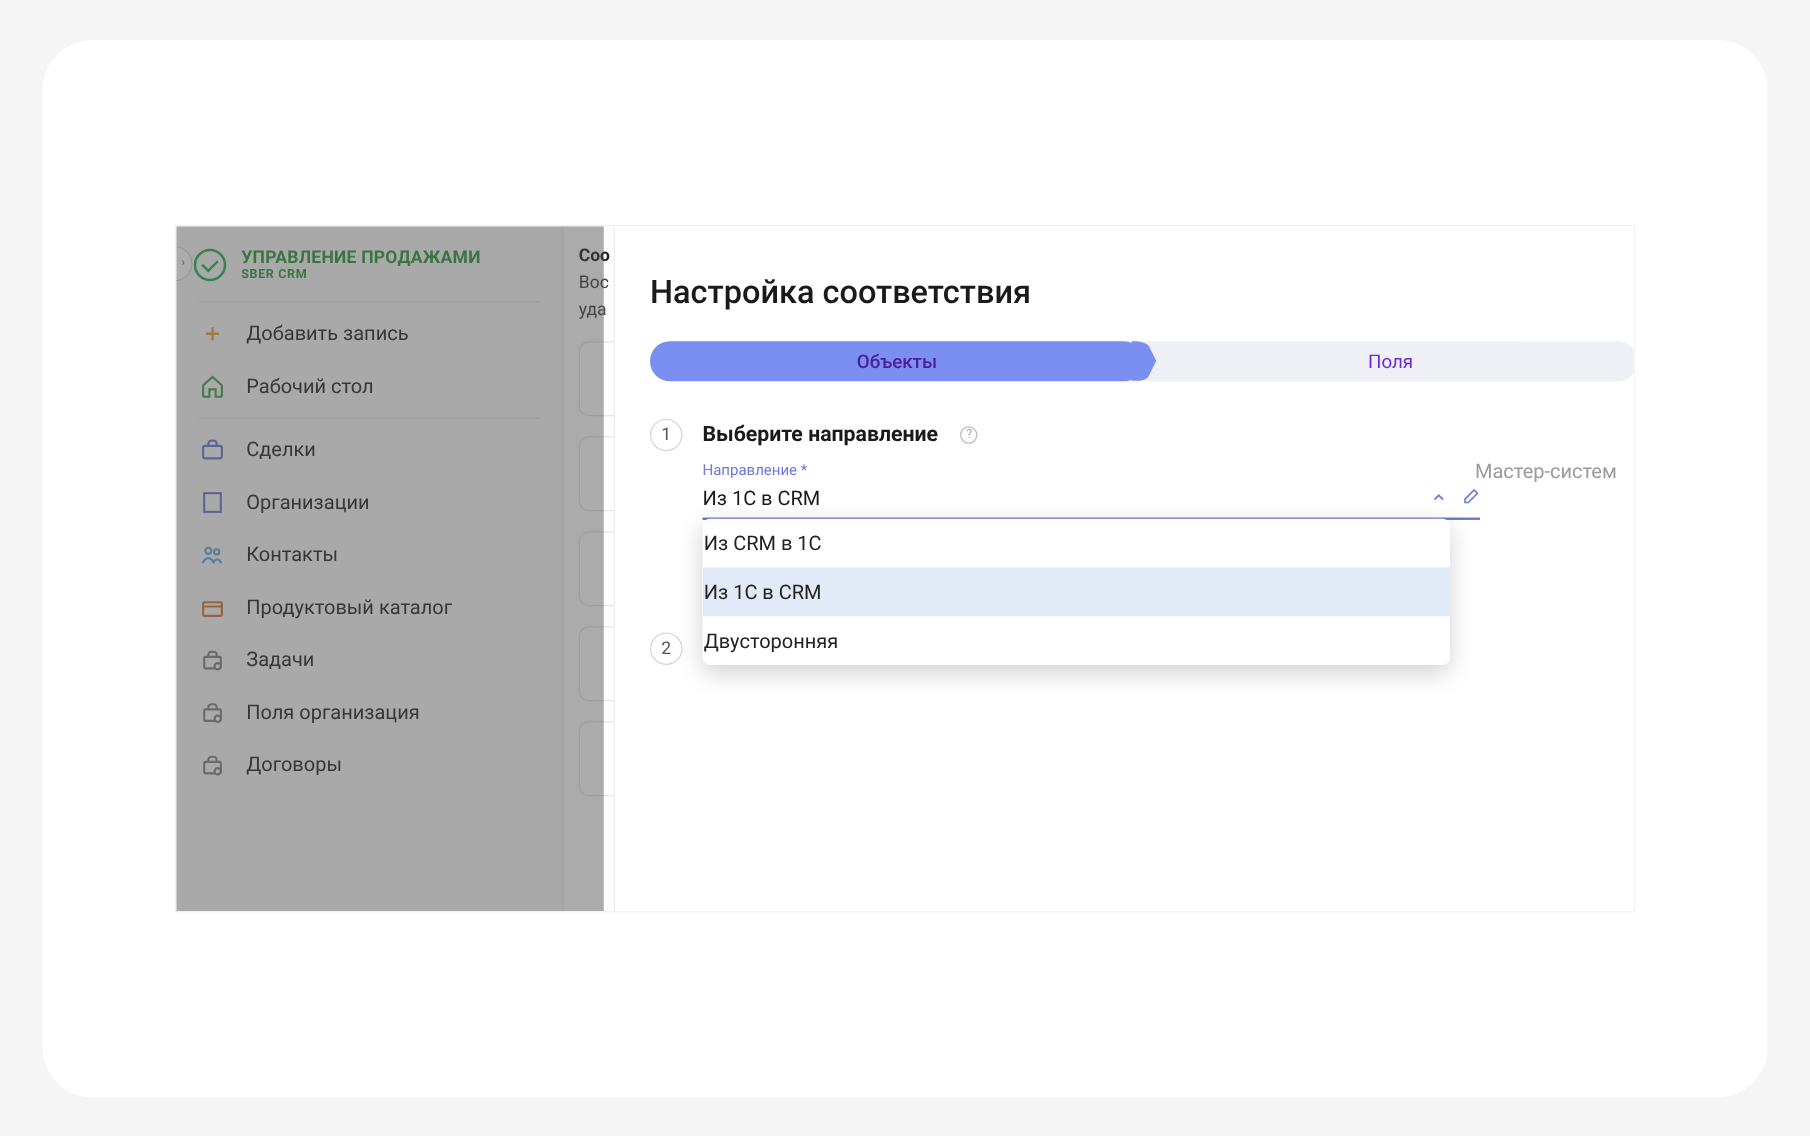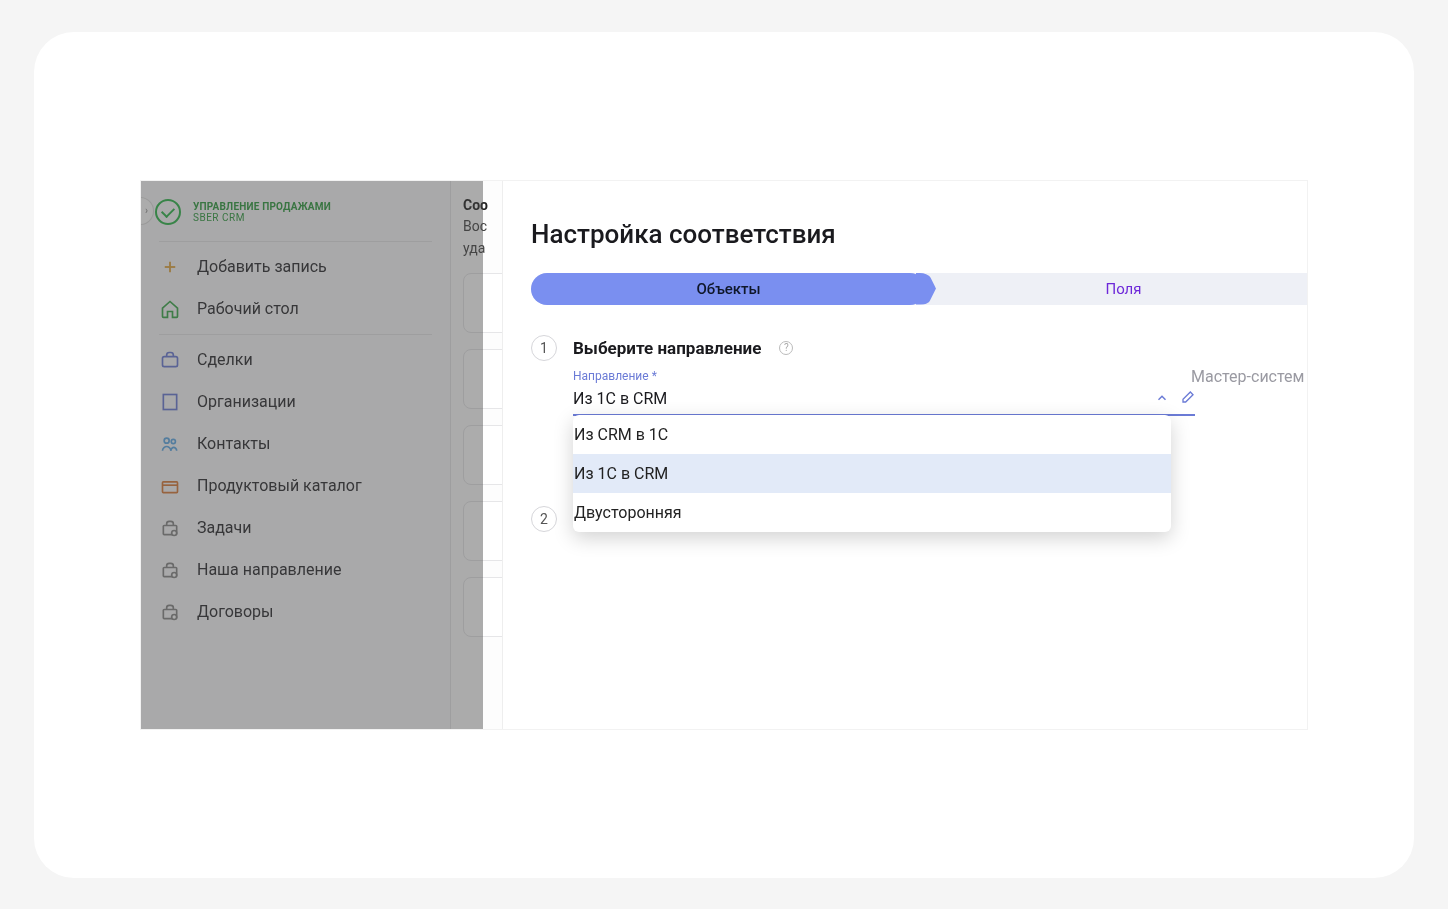--- a/index.html
+++ b/index.html
@@ -64,22 +64,22 @@
   .logo-circle::after {
     content: "";
     width: 10px; height: 6px;
     border-left: 2.5px solid #2db64a;
     border-bottom: 2.5px solid #2db64a;
     transform: rotate(-45deg);
     position: absolute;
     top: 6px;
   }
   .logo-text { display:flex; flex-direction:column; line-height:1.1; }
-  .logo-title { font-size: 10px; font-weight: 700; color: #2f9b3f; letter-spacing: 0.2px; }
-  .logo-sub { font-size: 10px; font-weight: 400; color: #2f9b3f; letter-spacing: 0.5px; }
+  .logo-title { font-size: 14px; font-weight: 700; color: #2f9b3f; letter-spacing: 0.2px; }
+  .logo-sub { font-size: 10px; font-weight: 700; color: #2f9b3f; letter-spacing: 0.5px; }
   .expand-handle {
     position: absolute;
     left: -1px; top: 16px;
     width: 14px; height: 28px;
     background: #fff;
     border: 1px solid #ddd;
     border-left: none;
     border-radius: 0 14px 14px 0;
     display:flex; align-items:center; justify-content:center;
     z-index:1;
@@ -116,21 +116,21 @@
   .bg-card {
     height: 60px;
     border: 1px solid #e6e6e8;
     border-radius: 8px;
     margin-top: 16px;
     background:#fff;
   }
   
   .modal {
     position:absolute;
-    left: 361px;
+    left: 350px;
     top: 0;
     right: 0;
     height: 100%;
     background: #fff;
     z-index: 3;
     padding: 38px 0 0 28px;
     border-left: 1px solid #eee;
     overflow:hidden;
   }
   .modal-title {
@@ -151,21 +151,21 @@
   .tab {
     flex:1;
     display:flex; align-items:center; justify-content:center;
     font-size: 15px;
     color: #6d28d9;
     border-radius: 16px;
     position:relative;
   }
   .tab.active {
     background: #7a8ff0;
-    color: #0f172a;
+    color: #4c1d95;
     font-weight:500;
   }
   .tab.active::after{
     content:"";
     position:absolute;
     right:-10px; top:0;
     width:20px; height:32px;
     background:#7a8ff0;
     border-radius:0 16px 16px 0;
     clip-path: polygon(0 0, 60% 0, 100% 50%, 60% 100%, 0 100%);
@@ -338,21 +338,21 @@
         </li>
 
         <li class="nav-item">
           <span class="nav-icon">
             <svg width="20" height="20" viewBox="0 0 24 24" fill="none" stroke="#888" stroke-width="2">
                 <rect x="4" y="9" width="16" height="11" rx="1"></rect>
                 <path d="M8 9V7a3 3 0 0 1 3-3h2a3 3 0 0 1 3 3v2"></path>
                 <circle cx="17" cy="18" r="3" fill="#fff"></circle>
               </svg>
           </span>
-          <span>Наша направление</span>
+          <span>Поля организация</span>
         </li>
 
         <li class="nav-item">
           <span class="nav-icon">
             <svg width="20" height="20" viewBox="0 0 24 24" fill="none" stroke="#888" stroke-width="2">
                 <rect x="4" y="9" width="16" height="11" rx="1"></rect>
                 <path d="M8 9V7a3 3 0 0 1 3-3h2a3 3 0 0 1 3 3v2"></path>
                 <circle cx="17" cy="18" r="3" fill="#fff"></circle>
               </svg>
           </span>

